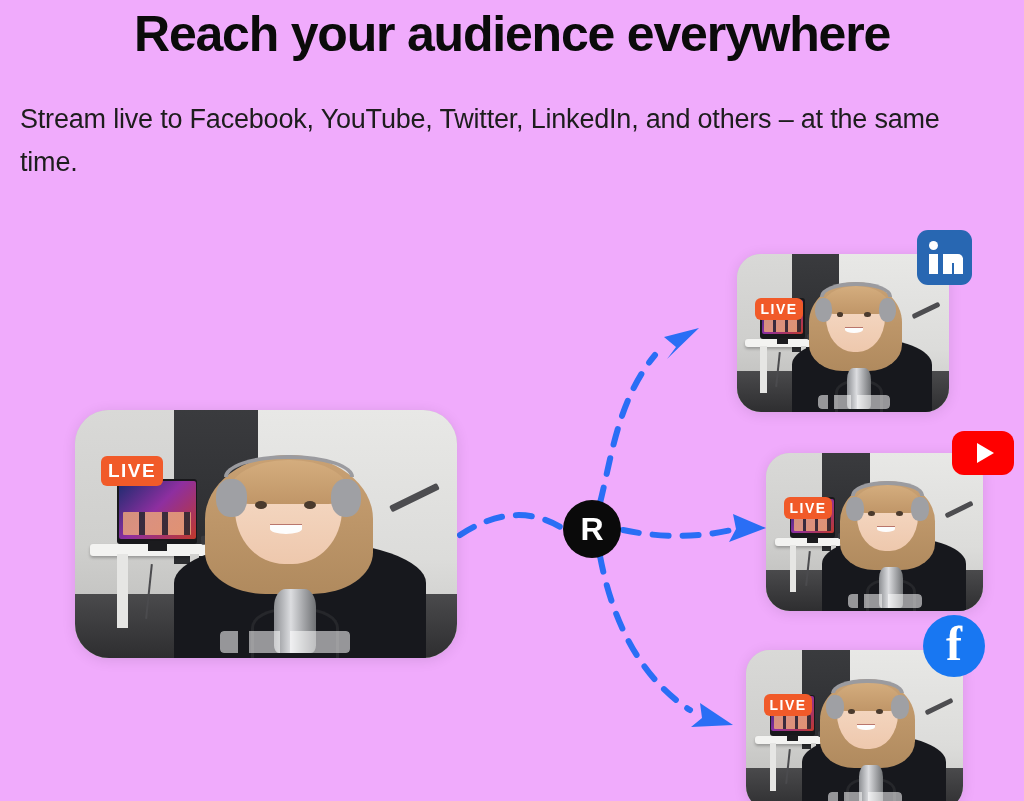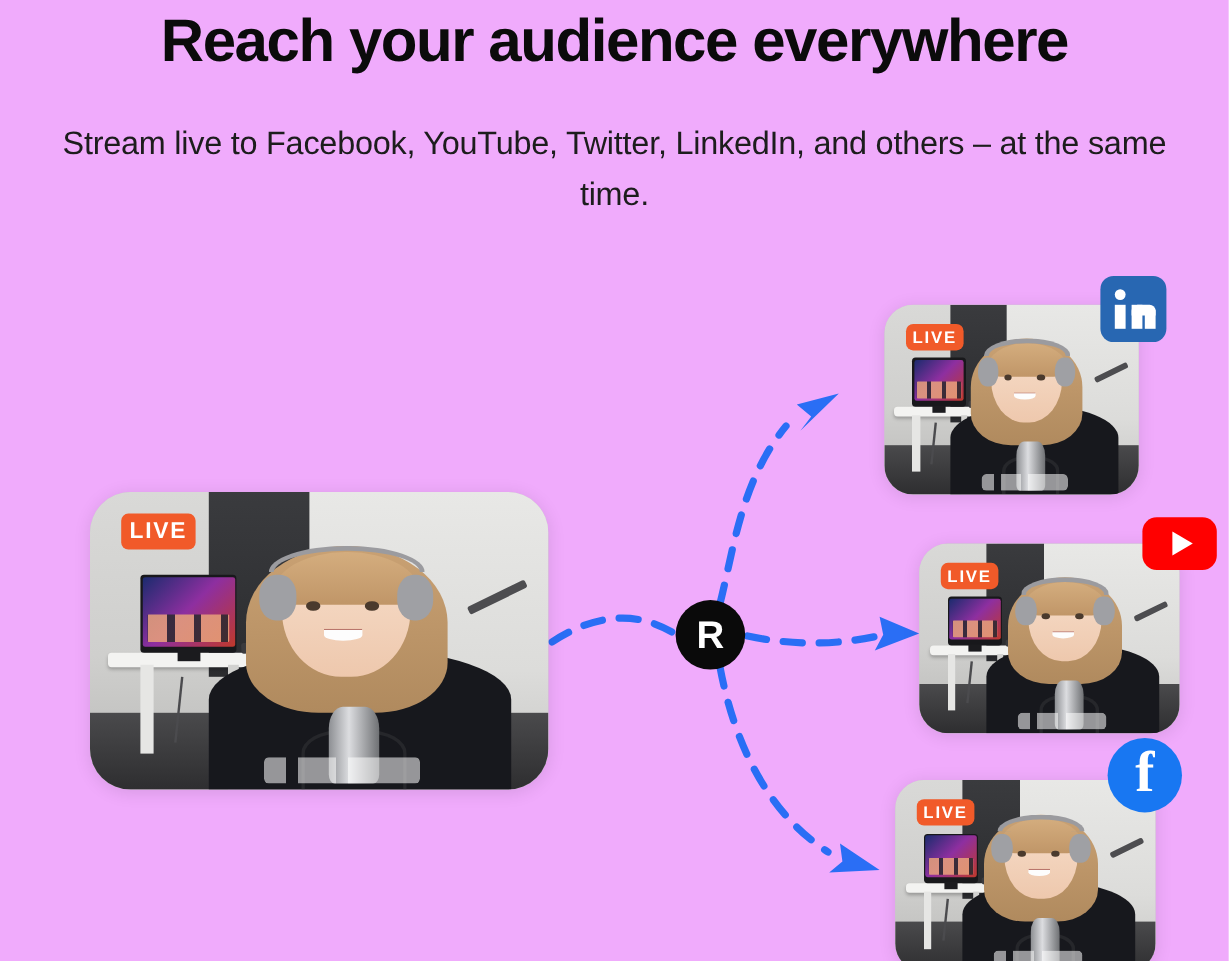--- a/index.html
+++ b/index.html
@@ -21,21 +21,21 @@
     text-align:center;
     font-size:50px;
     font-weight:700;
     letter-spacing:-1.2px;
     color:#0b0b0b;
     line-height:1.15;
   }
   .subhead {
     position:absolute; left:0; top:98px; width:1024px;
     padding:0 20px;
-    text-align:center;
+    text-align:left;
     font-size:27px;
     font-weight:400;
     color:#1d1d1d;
     line-height:1.6;
     letter-spacing:-0.2px;
   }
 
   
   .vcard {
     position:absolute;
@@ -122,20 +122,21 @@
 
   
   .live {
     position:absolute;
     background:#f15a29;
     color:#fff;
     font-weight:700;
     display:flex; align-items:center; justify-content:center;
     letter-spacing:1.5px;
     border-radius:6px;
+    margin-top:28px;
   }
   .vcard.main .live { left:26px; top:18px; width:62px; height:30px; font-size:19px; }
   .vcard.out1 .live,
   .vcard.out2 .live,
   .vcard.out3 .live { left:18px; top:16px; width:48px; height:22px; font-size:14px; }
 
   
   .badge { position:absolute; }
   .badge.linkedin {
     left:917px; top:230px; width:55px; height:55px;

